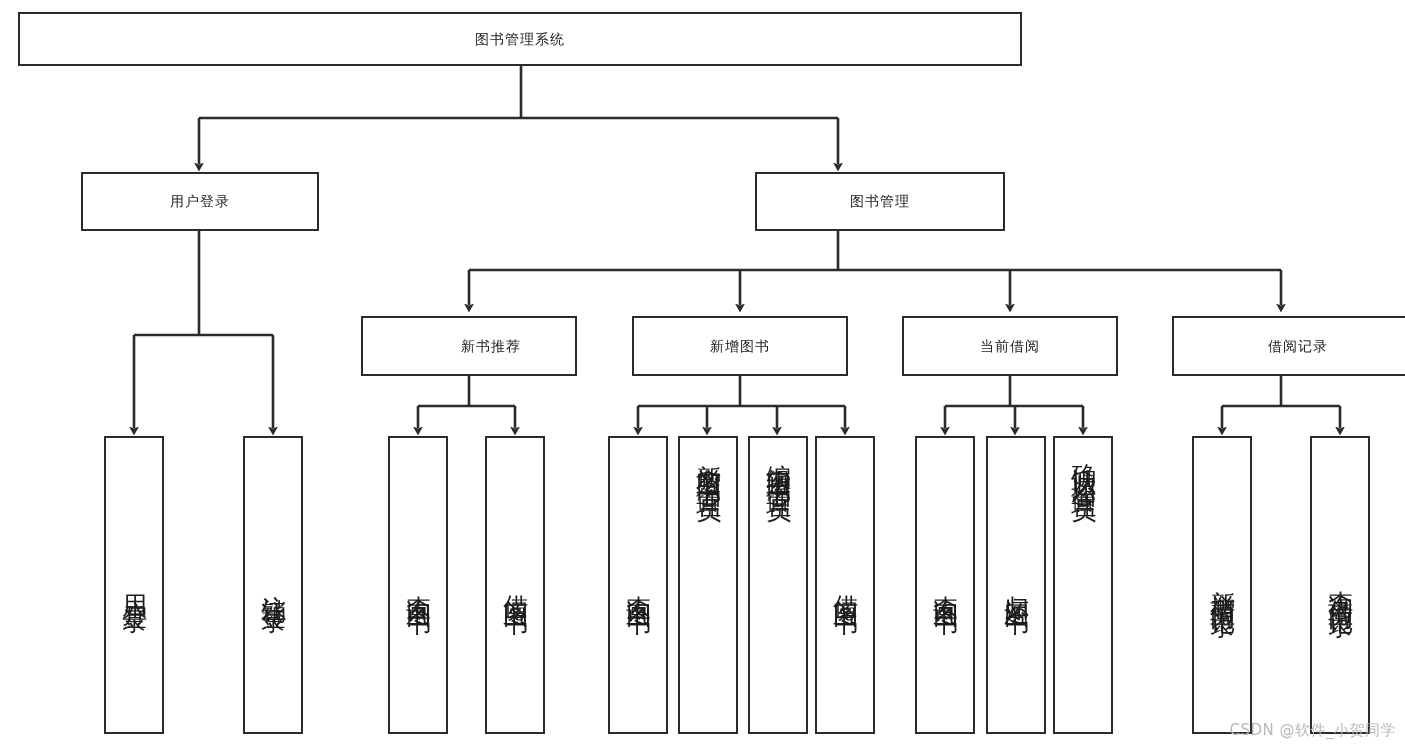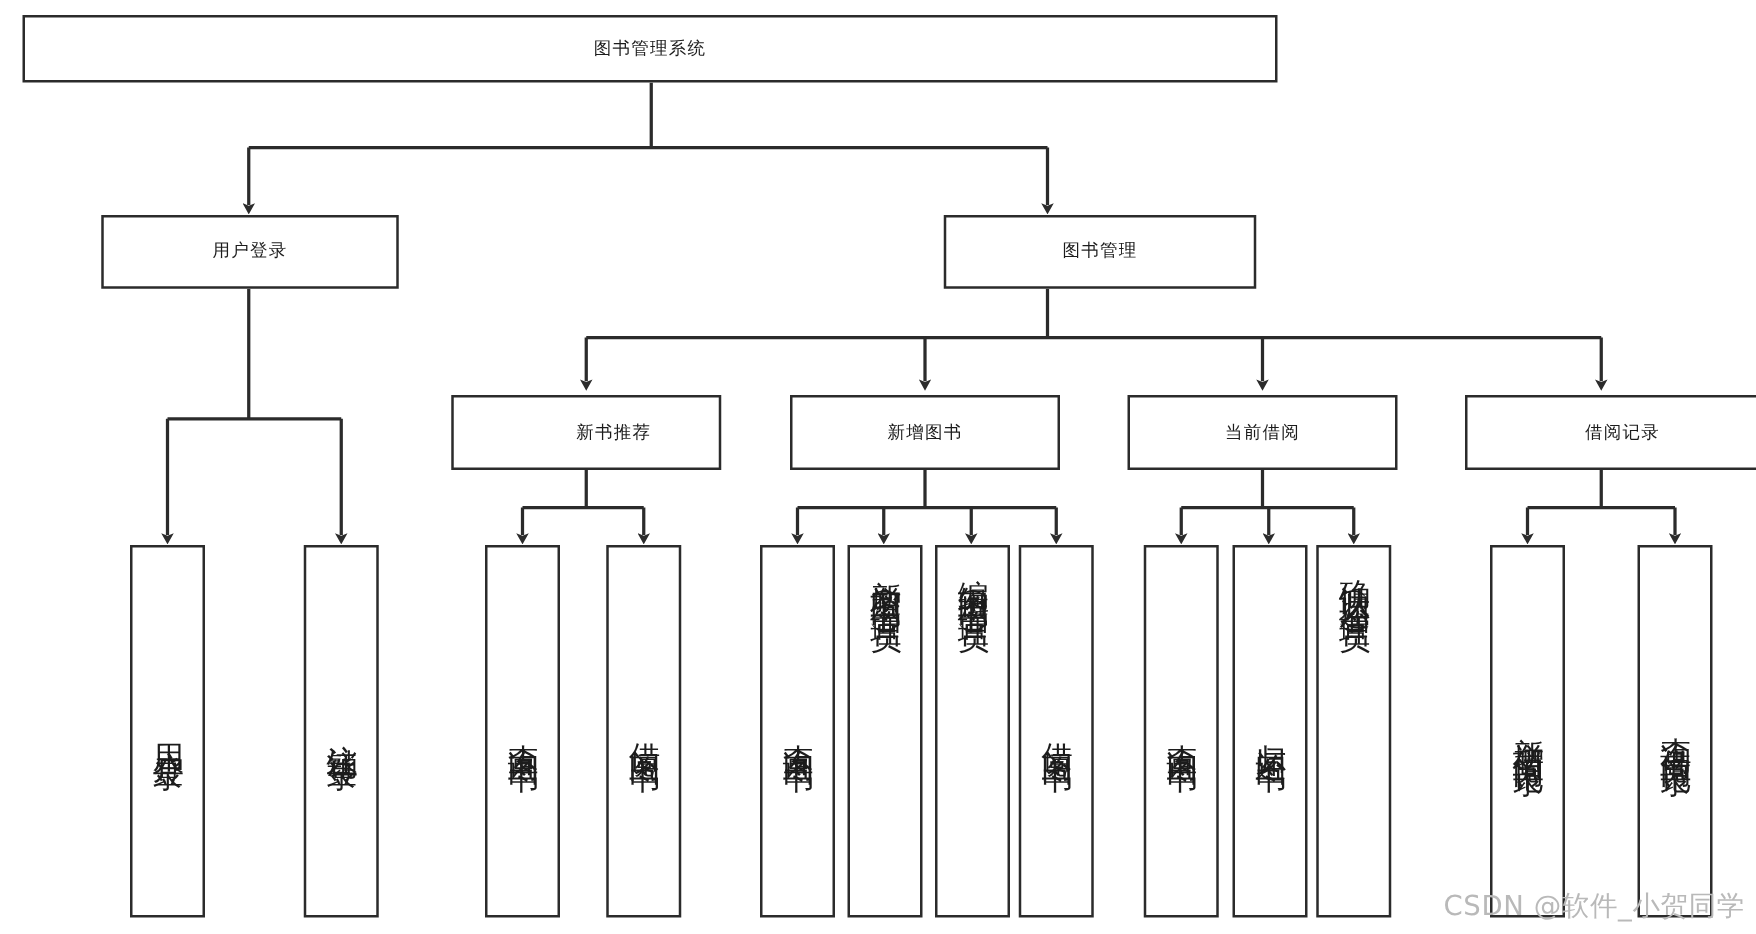--- a/index.html
+++ b/index.html
@@ -63,21 +63,21 @@
     white-space: normal;
   }
   .node.vert.mid {
     align-items: center;
     padding-top: 0;
   }
   #watermark {
     position: absolute;
     right: 9px;
     bottom: 7px;
-    font-size: 22px;
+    font-size: 15px;
     color: #b9b9b9;
     letter-spacing: 0.5px;
     z-index: 5;
     white-space: nowrap;
   }
 </style>
 </head>
 <body>
 
 <div id="canvas">

